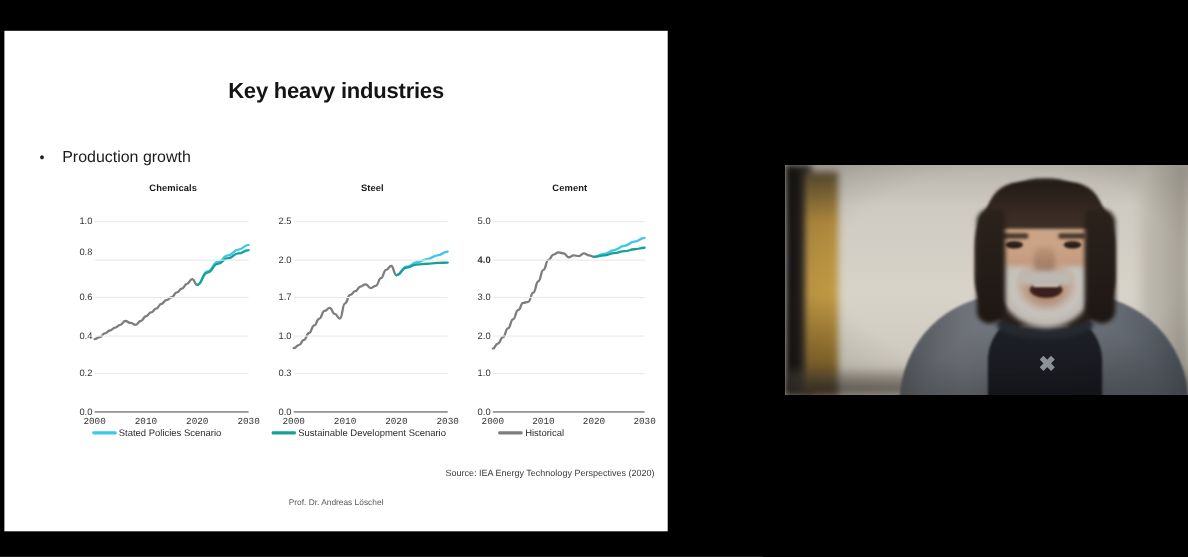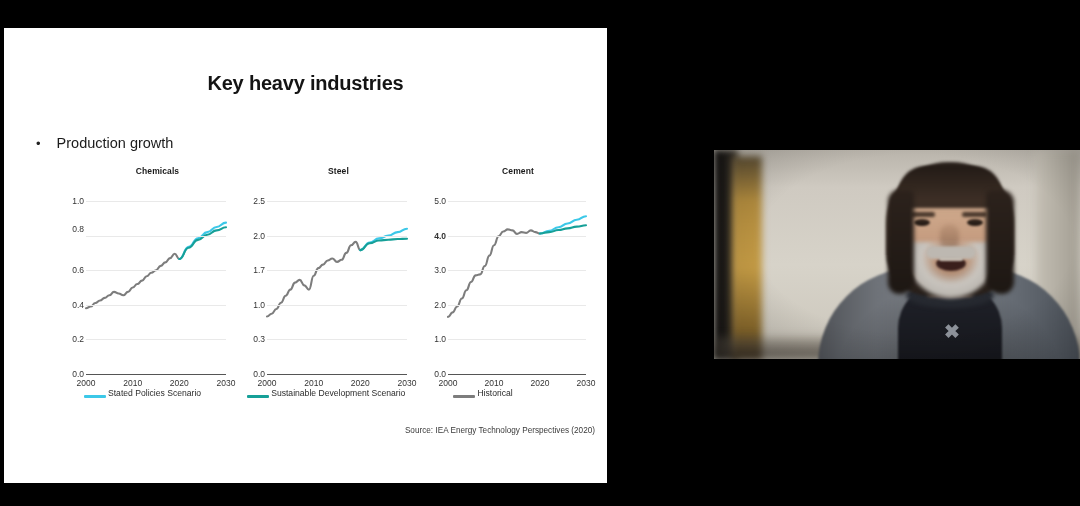--- a/index.html
+++ b/index.html
@@ -55,35 +55,35 @@
   .gridline.baseline{ background:#555; height:1.3px; }
 
   .ylab{
     position:absolute; right:0; width:26px;
     text-align:right; font-size:8.5px; color:#333;
     transform:translateY(-50%); font-family:"Liberation Sans", sans-serif;
   }
   .ylabels{ position:absolute; left:0; top:35px; width:28px; height:173px; }
 
   .xlabels{
-    position:absolute; left:30px; top:212px; width:140px; height:14px;
+    position:absolute; left:30px; top:212px; width:140px; height:14px;font-family:Liberation Mono, monospace;
   }
   .chart.c-cement .xlabels{ width:138px; }
   .xlab{
     position:absolute; font-size:8.5px; color:#333;
     transform:translateX(-50%); white-space:nowrap;
   }
   svg.series{ position:absolute; left:0; top:0; overflow:visible; }
 
   
   #legend{
     position:absolute; left:52px; top:360px; width:540px;
     display:flex; align-items:center;
   }
-  .leg{ display:flex; align-items:flex-end; }
+  .leg{ display:flex; align-items:center; }
   .leg.l0{ margin-left:28px; }
   .leg.l1{ margin-left:46px; }
   .leg.l2{ margin-left:48px; }
   .swatch{ width:22px; height:3px; border-radius:1px; margin-right:2px; }
   .leg-label{ font-size:8.6px; color:#2b2b2b; }
 
   #source{
     position:absolute; left:0; top:398px; width:603px;
     padding-right:12px; text-align:right;
     font-size:8.2px; color:#3a3a3a;
@@ -352,20 +352,21 @@
         <span class="swatch" style="background: rgb(22, 160, 152);"></span>
         <span class="leg-label">Sustainable Development Scenario</span>
       </div>
       <div class="leg l2">
         <span class="swatch" style="background: rgb(125, 125, 125);"></span>
         <span class="leg-label">Historical</span>
       </div>
     </div>
 
     <div id="source">Source: IEA Energy Technology Perspectives (2020)</div>
+    <div id="presenter">Prof. Dr. Andreas Löschel</div>
   </div>
 
   <div id="webcam">
     <div id="cam-bg"></div>
     <div id="cam-wall-left"></div>
     <div id="cam-pillar"></div>
     <div id="cam-wall-right"></div>
     <div id="cam-floor"></div>
 
     <div id="person">

